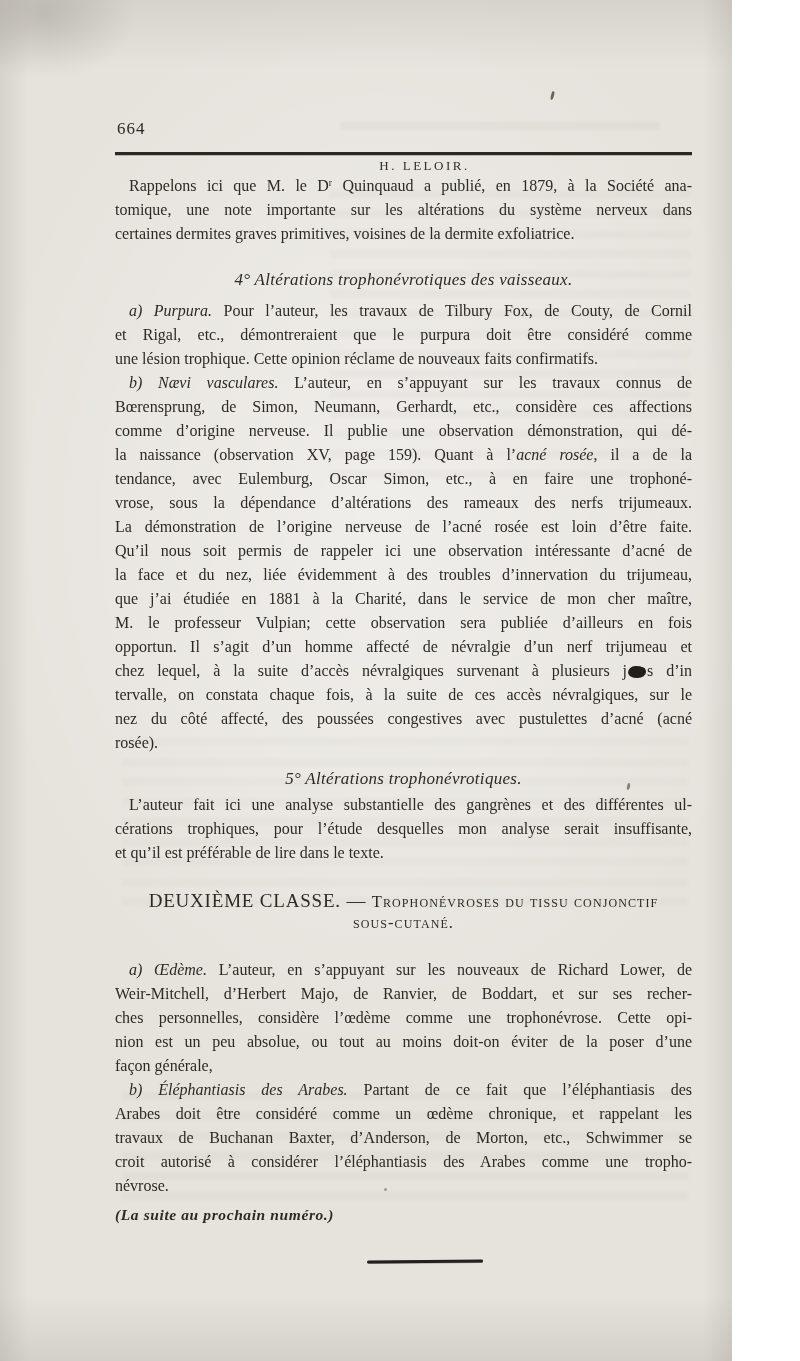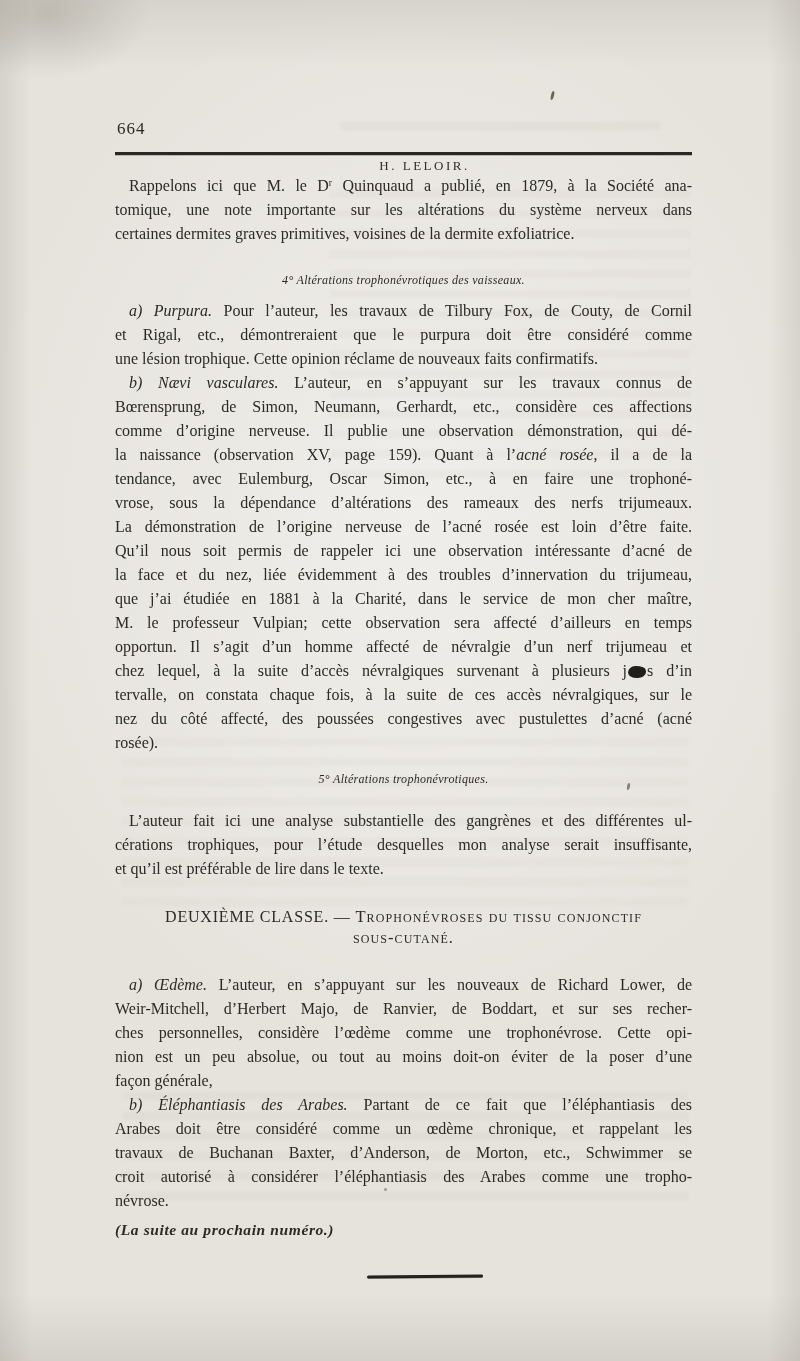--- a/index.html
+++ b/index.html
@@ -1,20 +1,20 @@
 <!DOCTYPE html>
 <html><head>
 <meta charset="utf-8">
 <style>
   * { margin:0; padding:0; box-sizing:border-box; }
   html,body { width:800px; height:1361px; }
   body { font-family:"Liberation Serif", serif; }
 
   .page {
-    position:relative; width:800px; height:1361px; overflow:hidden;
+    position:relative; width:732px; height:1361px; overflow:hidden;
     background-color:#e6e3dd;
     background-image:
       radial-gradient(90% 65% at 52% 38%, rgba(255,255,255,.40) 0%, rgba(255,255,255,0) 62%),
       radial-gradient(18% 7% at 6% 1%, rgba(95,90,78,.22), rgba(95,90,78,0) 70%),
       linear-gradient(180deg, rgba(118,112,100,.14) 0%, rgba(118,112,100,0) 5%, rgba(118,112,100,0) 95%, rgba(118,112,100,.16) 100%),
       linear-gradient(90deg, rgba(118,112,100,.15) 0%, rgba(118,112,100,0) 4%, rgba(118,112,100,0) 96%, rgba(118,112,100,.15) 100%);
     color:#2c2a25;
   }
 
   
@@ -47,29 +47,29 @@
   .hrule { margin-top:13px; height:2.5px; background:#2b2823; box-shadow:0 1px 0 rgba(43,40,35,.25); }
 
   .ln { font-size:16px; line-height:24px; text-align:justify; text-align-last:justify; }
   .ln.end { text-align-last:left; }
   .ind { text-indent:14px; }
   .it { font-style:italic; }
   .sup { font-size:9.5px; vertical-align:5px; letter-spacing:0; }
 
   .para-intro { margin-top:16px; }
   .h-it {
-    margin-top:24px; font-size:12px; line-height:20px; font-style:italic;
+    margin-top:24px; font-size:17px; line-height:20px; font-style:italic;
     text-align:center; letter-spacing:.3px;
   }
   .h-5 { margin-top:14px; }
   .para-a { margin-top:9px; }
-  .para-analyse { margin-top:20px; }
+  .para-analyse { margin-top:4px; }
 
   .classe { margin-top:25px; text-align:center; line-height:22px; white-space:nowrap; }
-  .caps { font-size:16px; letter-spacing:.8px; }
+  .caps { font-size:19px; letter-spacing:.8px; }
   .sc { font-variant:small-caps; font-size:16.5px; letter-spacing:1.1px;margin-top:36px; }
   .sc-line2 { text-align:center; line-height:20px; }
   .para-oedeme { margin-top:25px; }
 
   .closing {
     margin-top:7px; font-size:15.5px; line-height:20px; font-style:italic;
     text-align:left; padding-right:75px; letter-spacing:.6px;font-weight:bold;
   }
 
   .end-rule {
@@ -125,21 +125,21 @@
       <div class="ln ind"><span class="it">b) Nævi vasculares.</span><span> L’auteur, en s’appuyant sur les travaux connus de</span></div>
       <div class="ln">Bœrensprung, de Simon, Neumann, Gerhardt, etc., considère ces affections</div>
       <div class="ln">comme d’origine nerveuse. Il publie une observation démonstration, qui dé-</div>
       <div class="ln"><span>la naissance (observation XV, page 159). Quant à l’</span><span class="it">acné rosée</span><span>, il a de la</span></div>
       <div class="ln">tendance, avec Eulemburg, Oscar Simon, etc., à en faire une trophoné-</div>
       <div class="ln">vrose, sous la dépendance d’altérations des rameaux des nerfs trijumeaux.</div>
       <div class="ln">La démonstration de l’origine nerveuse de l’acné rosée est loin d’être faite.</div>
       <div class="ln">Qu’il nous soit permis de rappeler ici une observation intéressante d’acné de</div>
       <div class="ln">la face et du nez, liée évidemment à des troubles d’innervation du trijumeau,</div>
       <div class="ln">que j’ai étudiée en 1881 à la Charité, dans le service de mon cher maître,</div>
-      <div class="ln">M. le professeur Vulpian; cette observation sera affecté d’ailleurs en temps</div>
+      <div class="ln">M. le professeur Vulpian; cette observation sera publiée d’ailleurs en fois</div>
       <div class="ln">opportun. Il s’agit d’un homme affecté de névralgie d’un nerf trijumeau et</div>
       <div class="ln"><span>chez lequel, à la suite d’accès névralgiques survenant à plusieurs j</span><span class="blot"></span><span>s d’in</span></div>
       <div class="ln">tervalle, on constata chaque fois, à la suite de ces accès névralgiques, sur le</div>
       <div class="ln">nez du côté affecté, des poussées congestives avec pustulettes d’acné (acné</div>
       <div class="ln end">rosée).</div>
     </div>
 
     <div class="h-it h-5">5° Altérations trophonévrotiques.</div>
 
     <div class="para-analyse">

